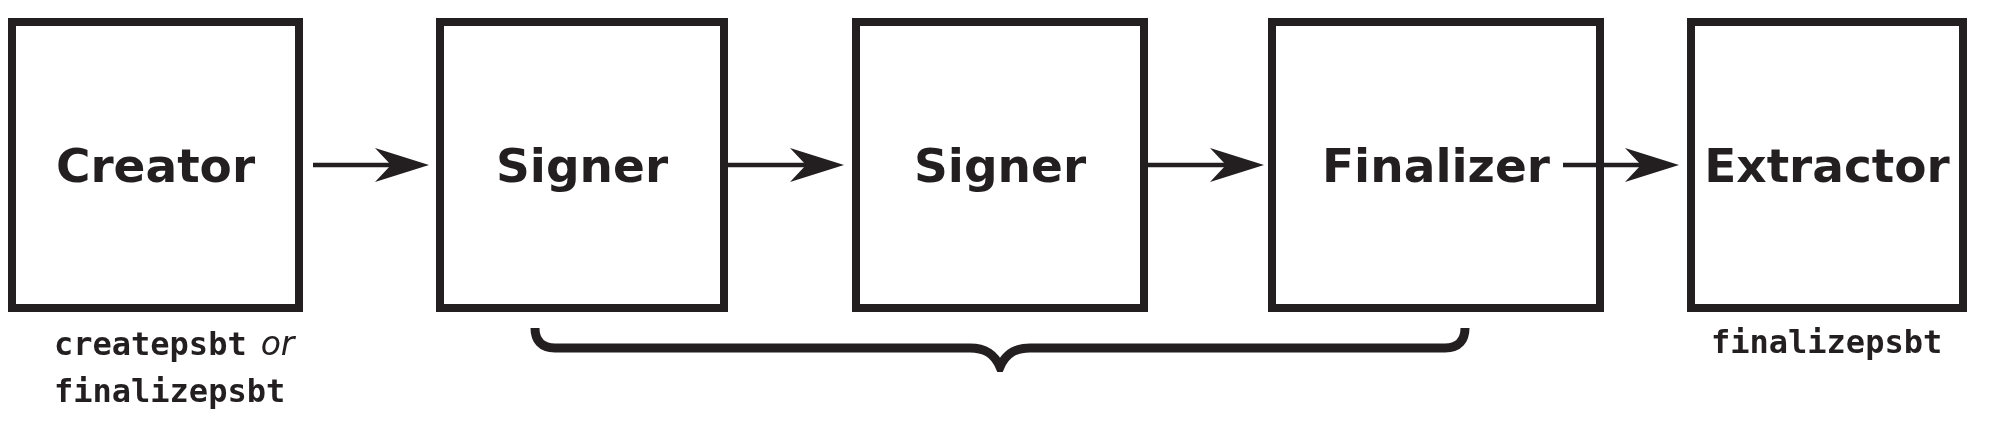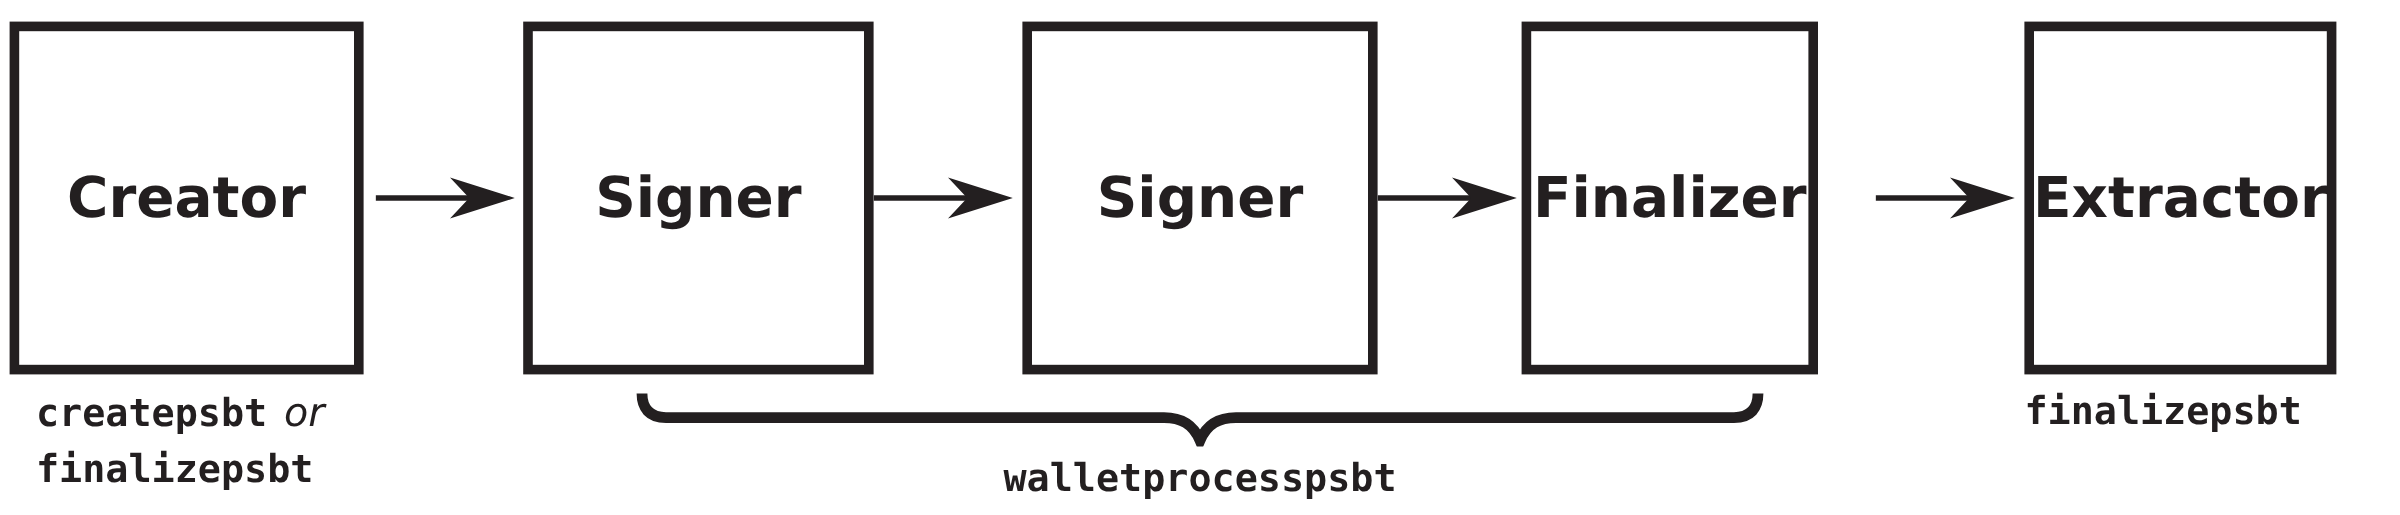--- a/index.html
+++ b/index.html
@@ -29,22 +29,22 @@
     font-weight: 700;
     font-size: 47px;
     color: var(--ink);
     letter-spacing: 0px;
     white-space: nowrap;
   }
 
   .node-creator   { left: 8px;   width: 295px; }
   .node-updater   { left: 436px;  width: 292px; }
   .node-signer    { left: 852px;  width: 296px; text-align: center; }
-  .node-finalizer { left: 1268px; width: 247px; }
-  .node-extractor { left: 1687px; width: 260px; text-align: center; }
+  .node-finalizer { left: 1268px; width: 336px; }
+  .node-extractor { left: 1687px; width: 280px; text-align: center; }
 
   .arrow {
     position: absolute;
     top: 145px;
     width: 123px;
     height: 40px;
   }
   .arrow line    { stroke: var(--ink); stroke-width: 4.5; }
   .arrow polygon { fill: var(--ink); }
   .arrow-1 { left: 313px; }
@@ -66,20 +66,21 @@
   }
 
   .caption {
     position: absolute;
     color: var(--ink);
     font-family: "DejaVu Sans Mono", "Liberation Mono", monospace;
     font-weight: 700;
     font-size: 32px;
     line-height: 47px;
     white-space: nowrap;
+    margin-left: 24px;
   }
   .caption-creator { left: 30px; top: 320px; text-align: left; }
   .caption-brace   { left: 700px; top: 378px; width: 600px; text-align: center; line-height: 40px; }
   .caption-extractor { left: 1687px; top: 322px; width: 290px; text-align: left; line-height: 40px; }
 
   .or-word {
     font-family: "DejaVu Sans", sans-serif;
     font-style: italic;
     font-weight: 400;
     font-size: 33px;
@@ -126,17 +127,16 @@
 
   <svg class="brace" viewBox="0 0 940 50" aria-hidden="true">
     <path d="M 5 6 C 5 18 11 26 25 26 L 440 26 C 454 26 464 31 470 45 C 476 31 486 26 500 26 L 915 26 C 929 26 935 18 935 6"></path>
   </svg>
 
   <div class="caption caption-creator">
     <div><span>createpsbt</span><span class="or-word">or</span></div>
     <div><span>finalizepsbt</span></div>
   </div>
 
-  <div class="caption caption-brace">walletprocesspsbt</div>
 
   <div class="caption caption-extractor">finalizepsbt</div>
 
 </div>
 
 </body></html>

